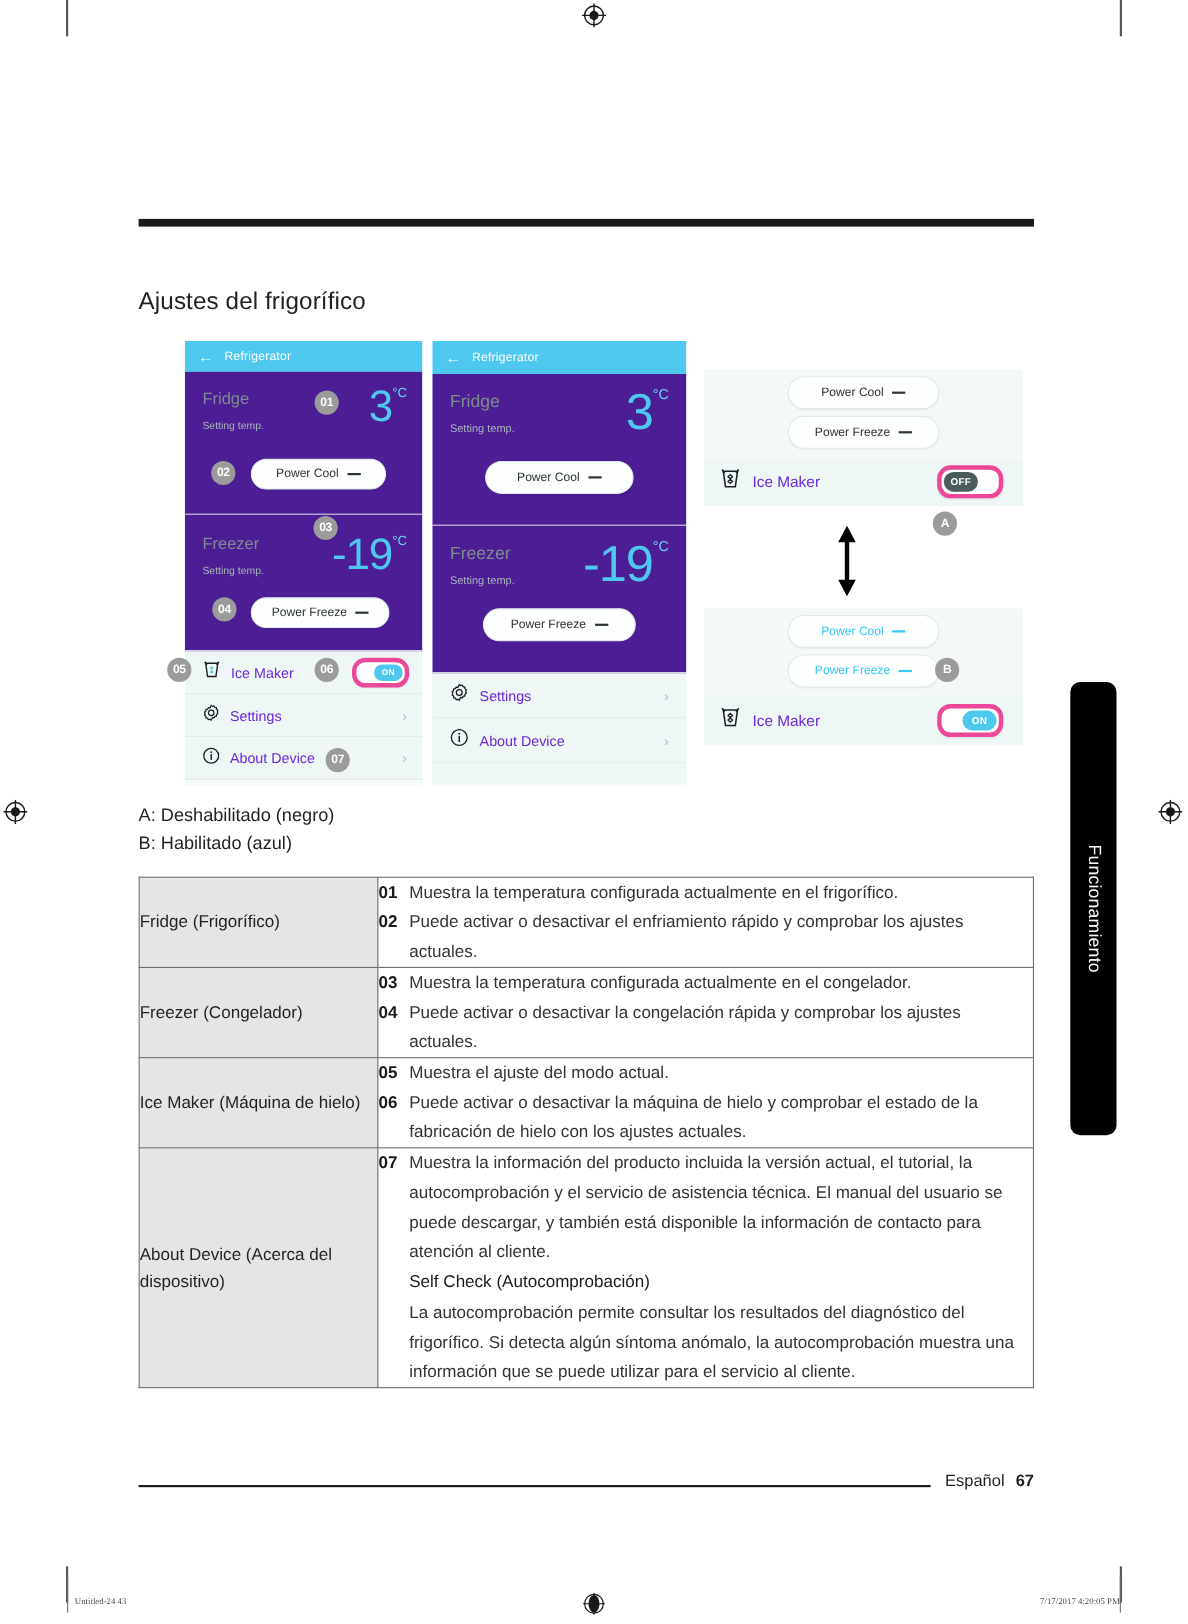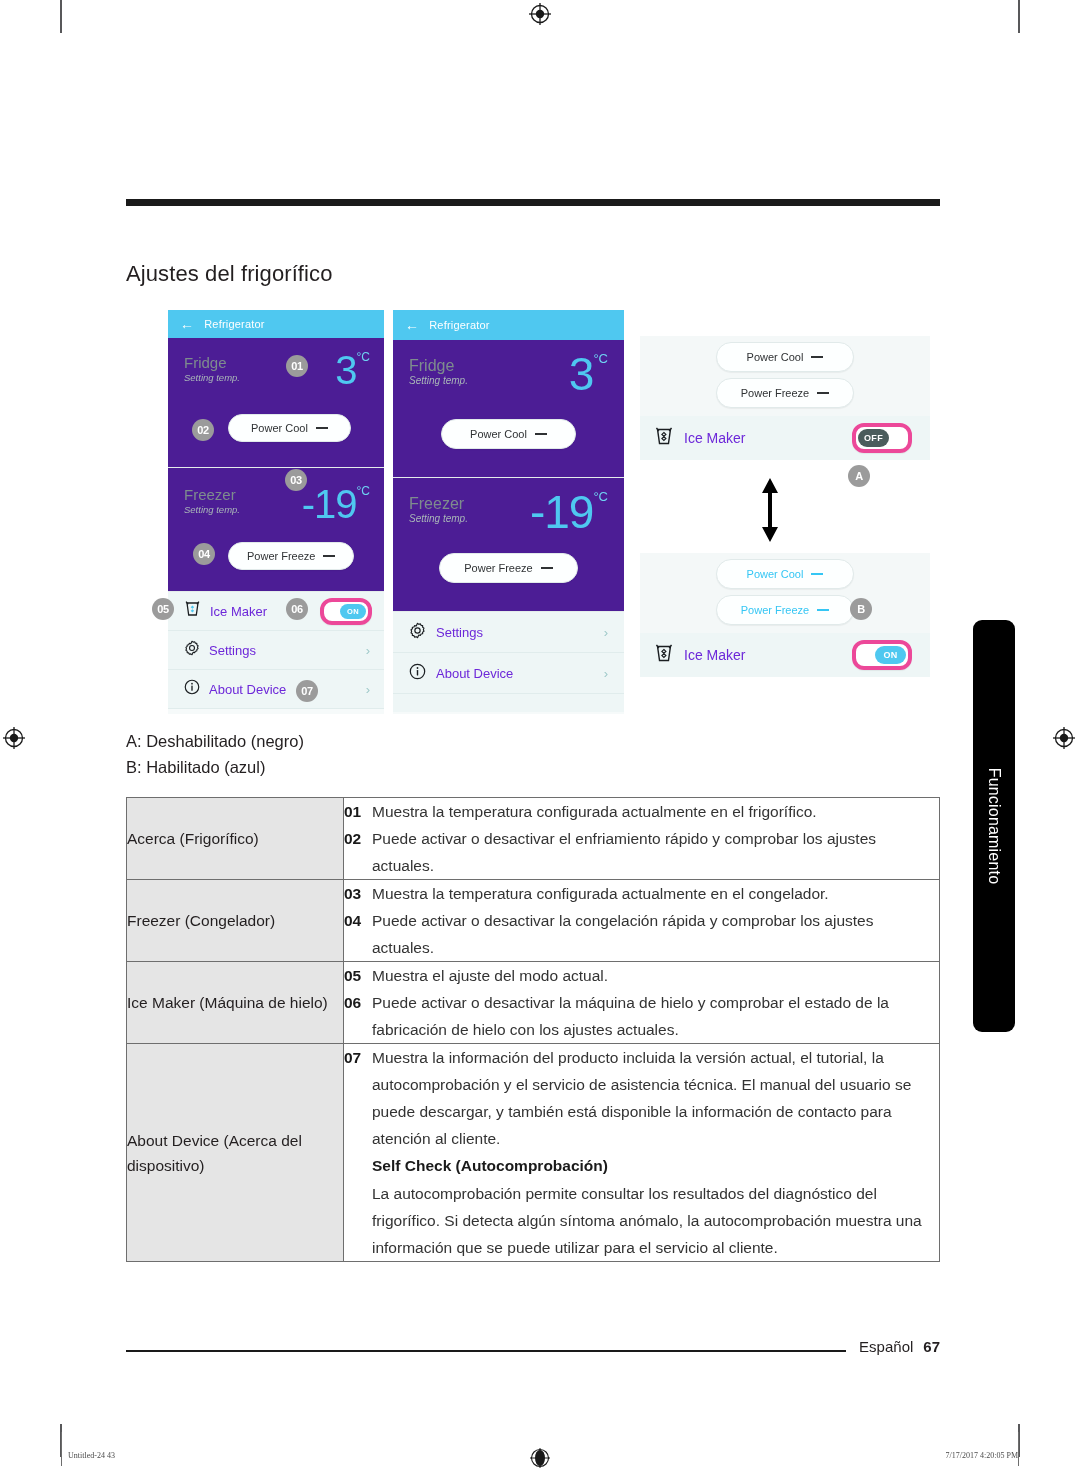--- a/index.html
+++ b/index.html
@@ -24,21 +24,21 @@
   .shot{position:absolute;overflow:hidden;background:#f6fafa;}
   .shot .bar{
     background:#4fc8f0;color:#ffffff;display:flex;align-items:center;
     font-size:11px;letter-spacing:.2px;
   }
   .shot .bar .backarrow{margin:0 10px 0 12px;font-size:14px;line-height:1;}
   .panel{background:#4c1d95;}
   .rowline{border-bottom:1px solid #e4eceb;}
   .tempblock{position:relative;}
   .tlabel{color:#7e8c8e;font-size:15px;line-height:17px;}
-  .tsub{color:#a9b6b8;font-size:9.5px;margin-top:1px;font-style:italic;}
+  .tsub{color:#a9b6b8;font-size:9.5px;margin-top:11px;}
   .tval{color:#4fc8f0;font-weight:300;letter-spacing:-1px;line-height:1;}
   .tdeg{color:#6fd3f2;font-size:12px;vertical-align:top;letter-spacing:0;}
   .pillbtn{
     display:inline-flex;align-items:center;justify-content:center;gap:8px;
     border:1px solid #e1eaea;border-radius:40px;background:#fdffff;
     color:#2f3234;font-size:11px;white-space:nowrap;
     box-shadow:0 1px 1px rgba(0,0,0,.05);
   }
   .pillbtn .dash{display:inline-block;width:12px;height:2px;background:#2f3234;}
   .pillbtn.on{color:#35c6f4;}
@@ -79,21 +79,21 @@
   table.ref td{
     border:1px solid #6e6e6e;vertical-align:middle;padding:0;
   }
   td.keycell{
     width:216px;background:#e5e5e5;padding:10px 12px;font-size:15.5px;line-height:25px;
   }
   td.valcell{background:#ffffff;padding:9px 12px 10px 14px;}
   .item{display:flex;font-size:15.5px;line-height:27px;color:#333333;}
   .item .num{font-weight:700;color:#1a1a1a;min-width:28px;flex:none;}
   .item .txt{flex:1;}
-  .blocktitle{font-size:15.5px;line-height:28px;color:#1a1a1a;font-weight:700;}
+  .blocktitle{font-size:15.5px;line-height:28px;color:#1a1a1a;font-weight:400;}
   .para{font-size:15.5px;line-height:27px;color:#333333;}
   
   .sidetab{
     position:absolute;left:973px;top:620px;width:42px;height:412px;
     background:#000000;border-radius:9px;
   }
   .sidetab span{
     position:absolute;left:50%;top:50%;
     transform:translate(-50%,-50%) rotate(90deg);
     white-space:nowrap;color:#ffffff;font-size:16px;letter-spacing:.2px;
@@ -390,21 +390,21 @@
 <div class="badge" style="left:850px;top:598px;">B</div>
 
 <div class="legend">
   <div>A: Deshabilitado (negro)</div>
   <div>B: Habilitado (azul)</div>
 </div>
 
 <table class="ref">
   <tbody>
     <tr>
-      <td class="keycell">Acerca (Frigorífico)</td>
+      <td class="keycell">Fridge (Frigorífico)</td>
       <td class="valcell">
         <div class="item">
           <span class="num">01</span>
           <span class="txt">Muestra la temperatura configurada actualmente en el frigorífico.</span>
         </div>
         <div class="item">
           <span class="num">02</span>
           <span class="txt">Puede activar o desactivar el enfriamiento rápido y comprobar los ajustes actuales.</span>
         </div>
       </td>

